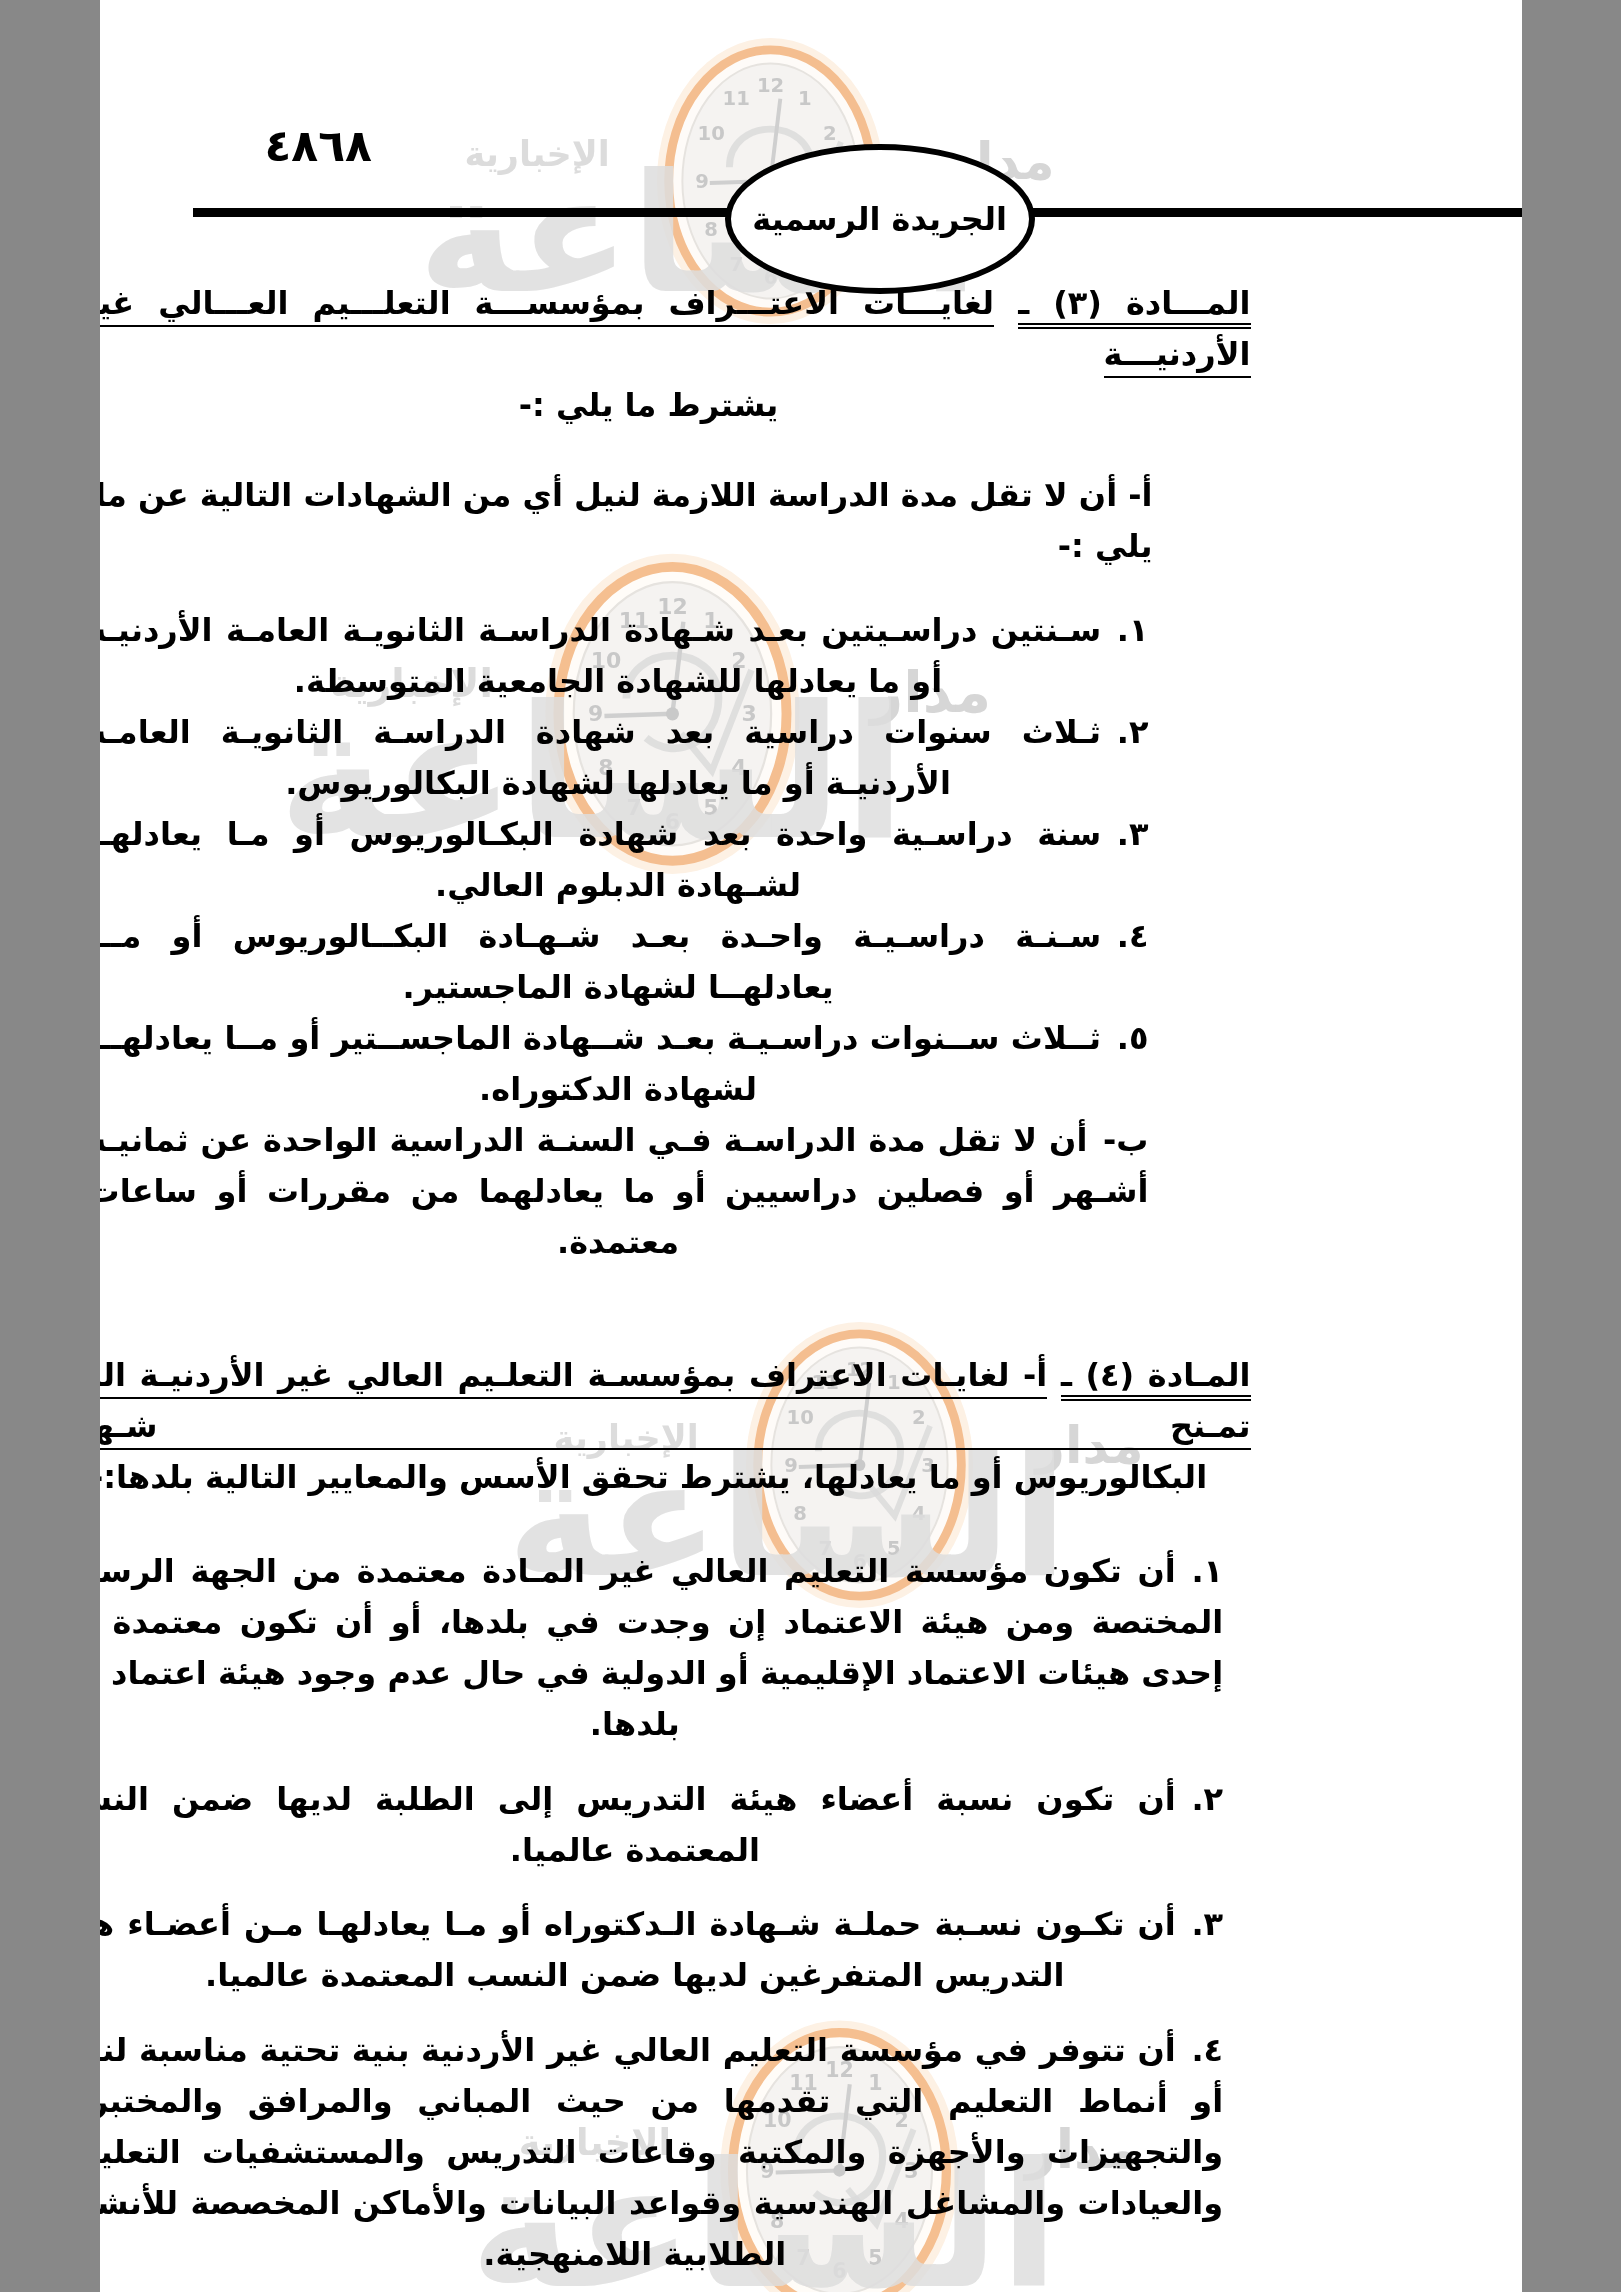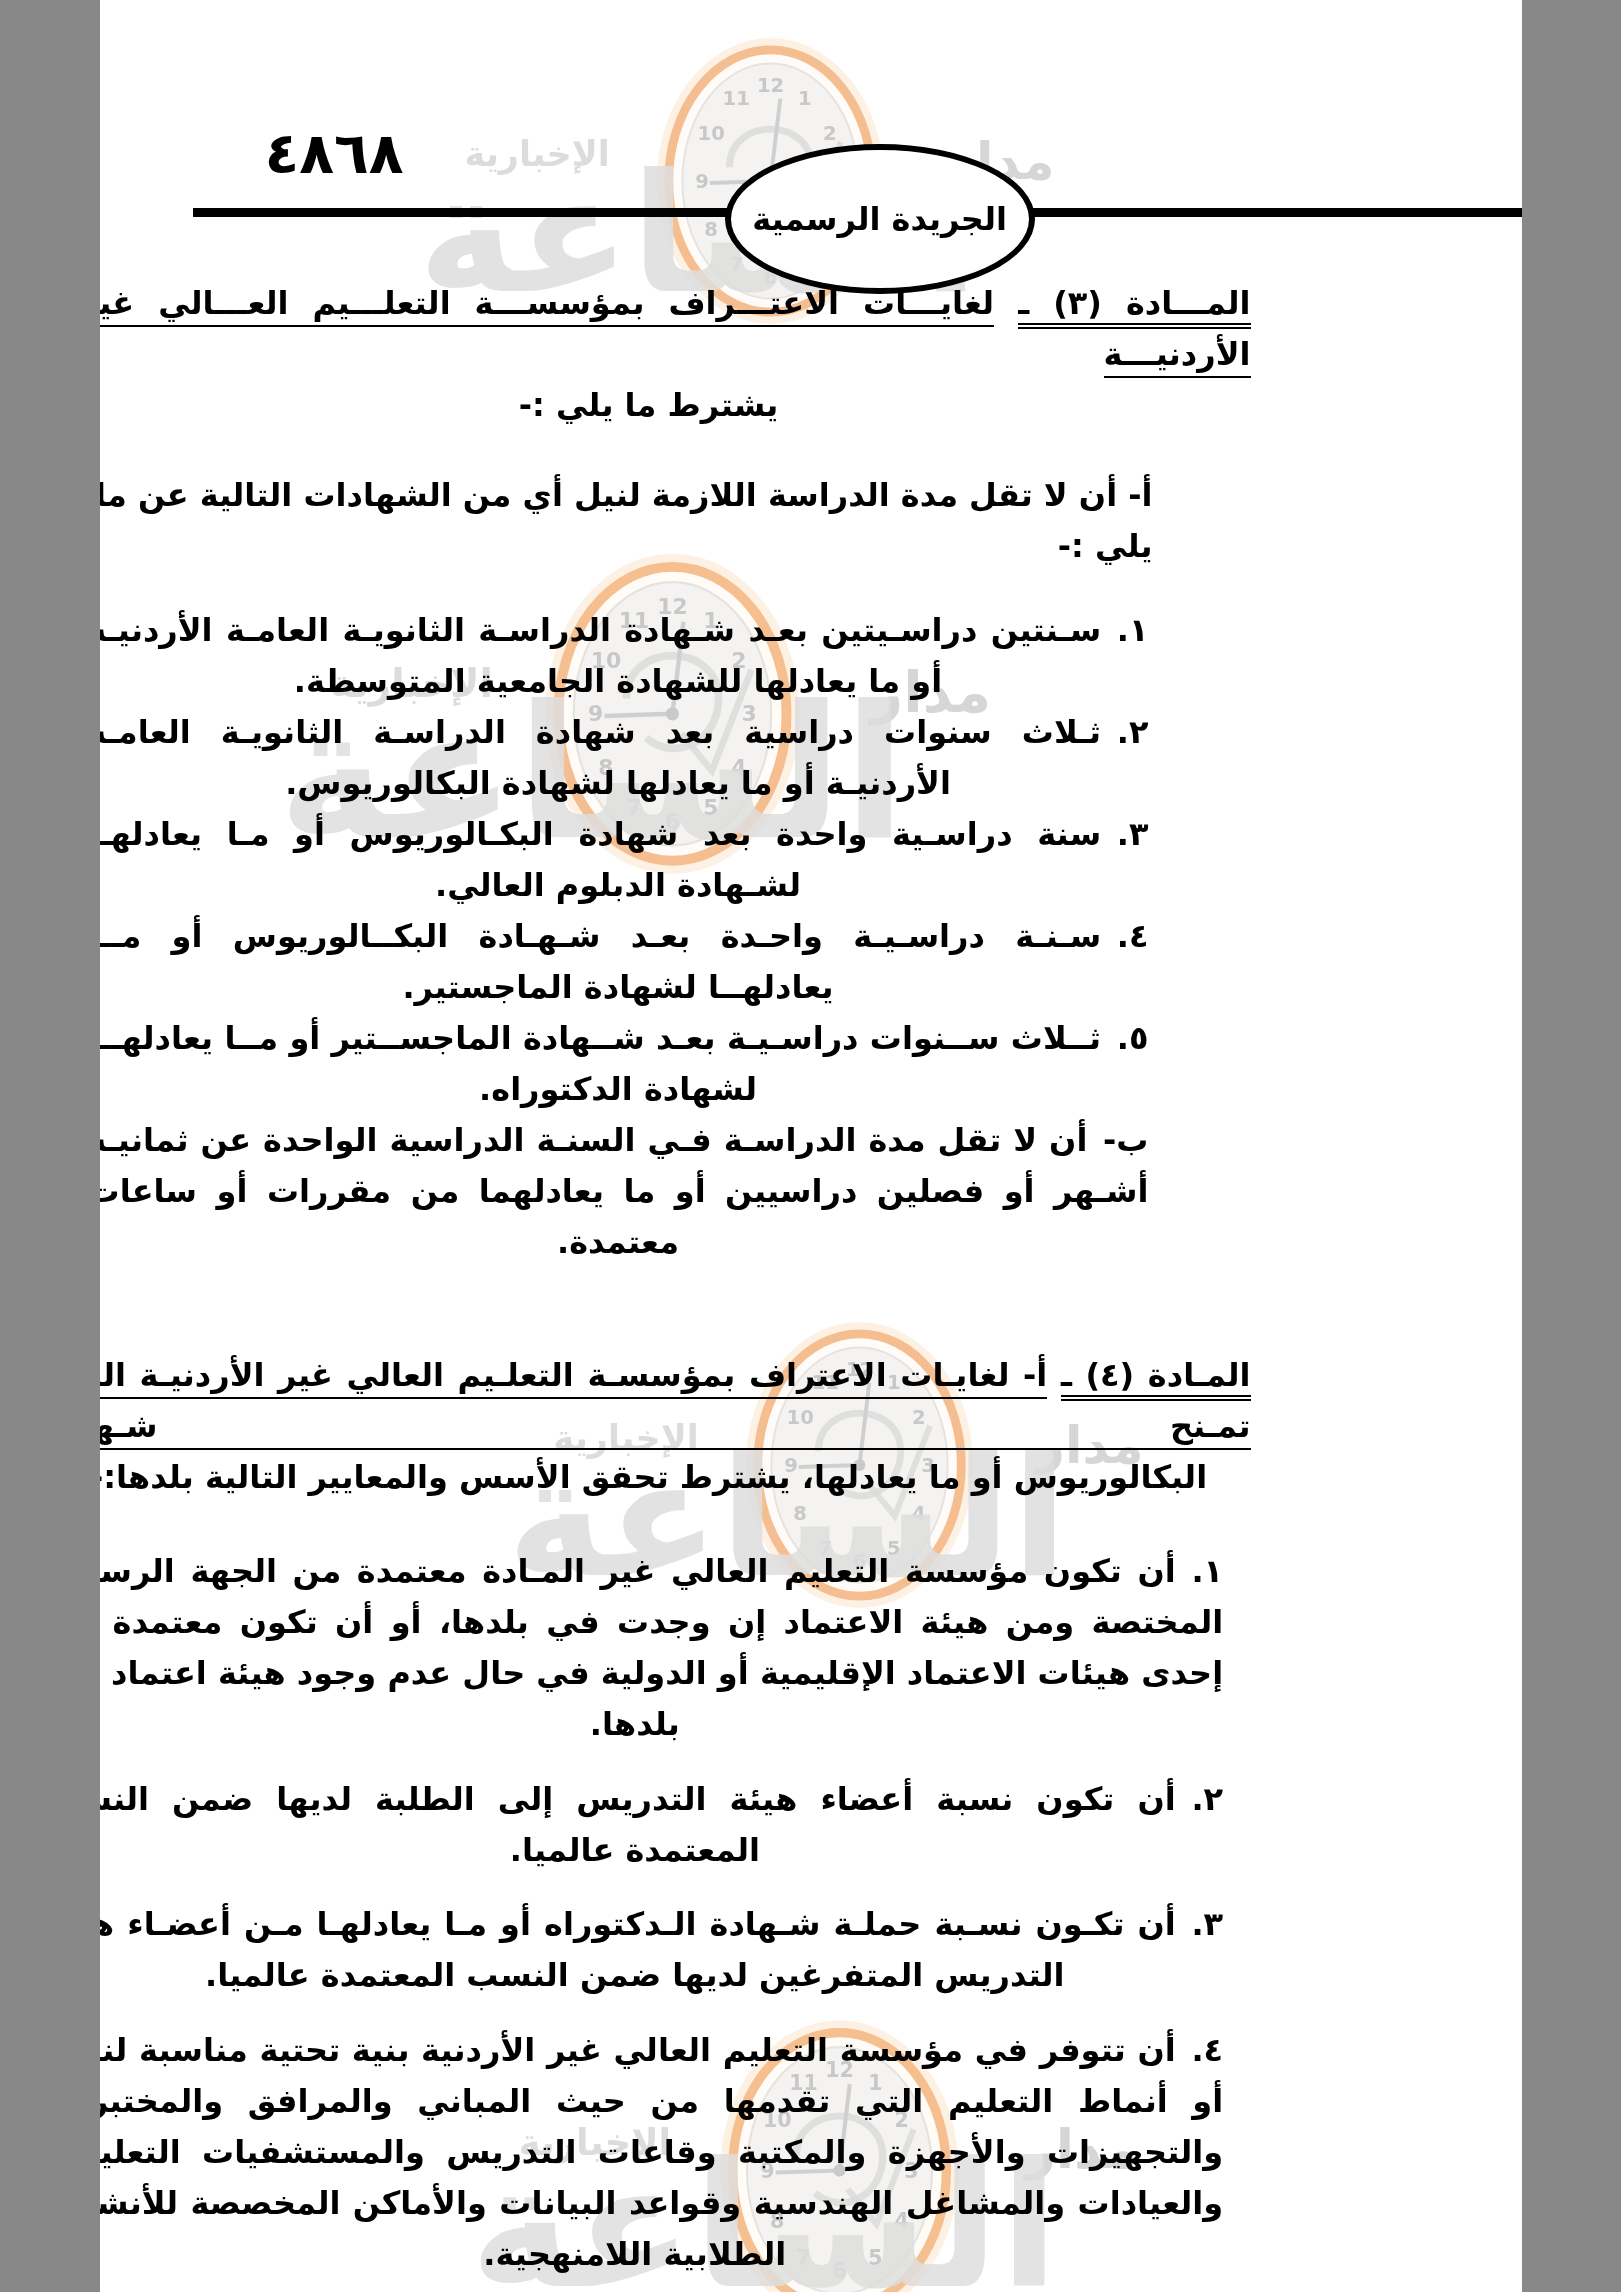--- a/index.html
+++ b/index.html
@@ -21,21 +21,21 @@
     position:absolute;right:59px;top:245px;font-size:51px;color:#d6d6d6;
     letter-spacing:2px;
   }
   .wm-big{
     position:absolute;left:-9.8px;top:265px;font-size:165px;color:#dedede;
     line-height:1;opacity:.85;
   }
   .wm-sub{position:absolute;left:37px;top:247px;font-size:35px;color:#dcdcdc;}
   
   .page-number{
-    position:absolute;top:120px;left:165px;font-size:57px;z-index:3;
+    position:absolute;top:120px;left:165px;font-size:44px;z-index:3;
     letter-spacing:3.9px;
   }
   .head-rule{
     position:absolute;top:208px;left:93px;width:1439px;height:8.8px;
     background:#000;z-index:2;
   }
   .badge{
     position:absolute;top:144px;left:625px;width:298px;height:138px;
     background:#fff;border:6.9px solid #000;border-radius:50%;
     display:flex;align-items:center;justify-content:center;

